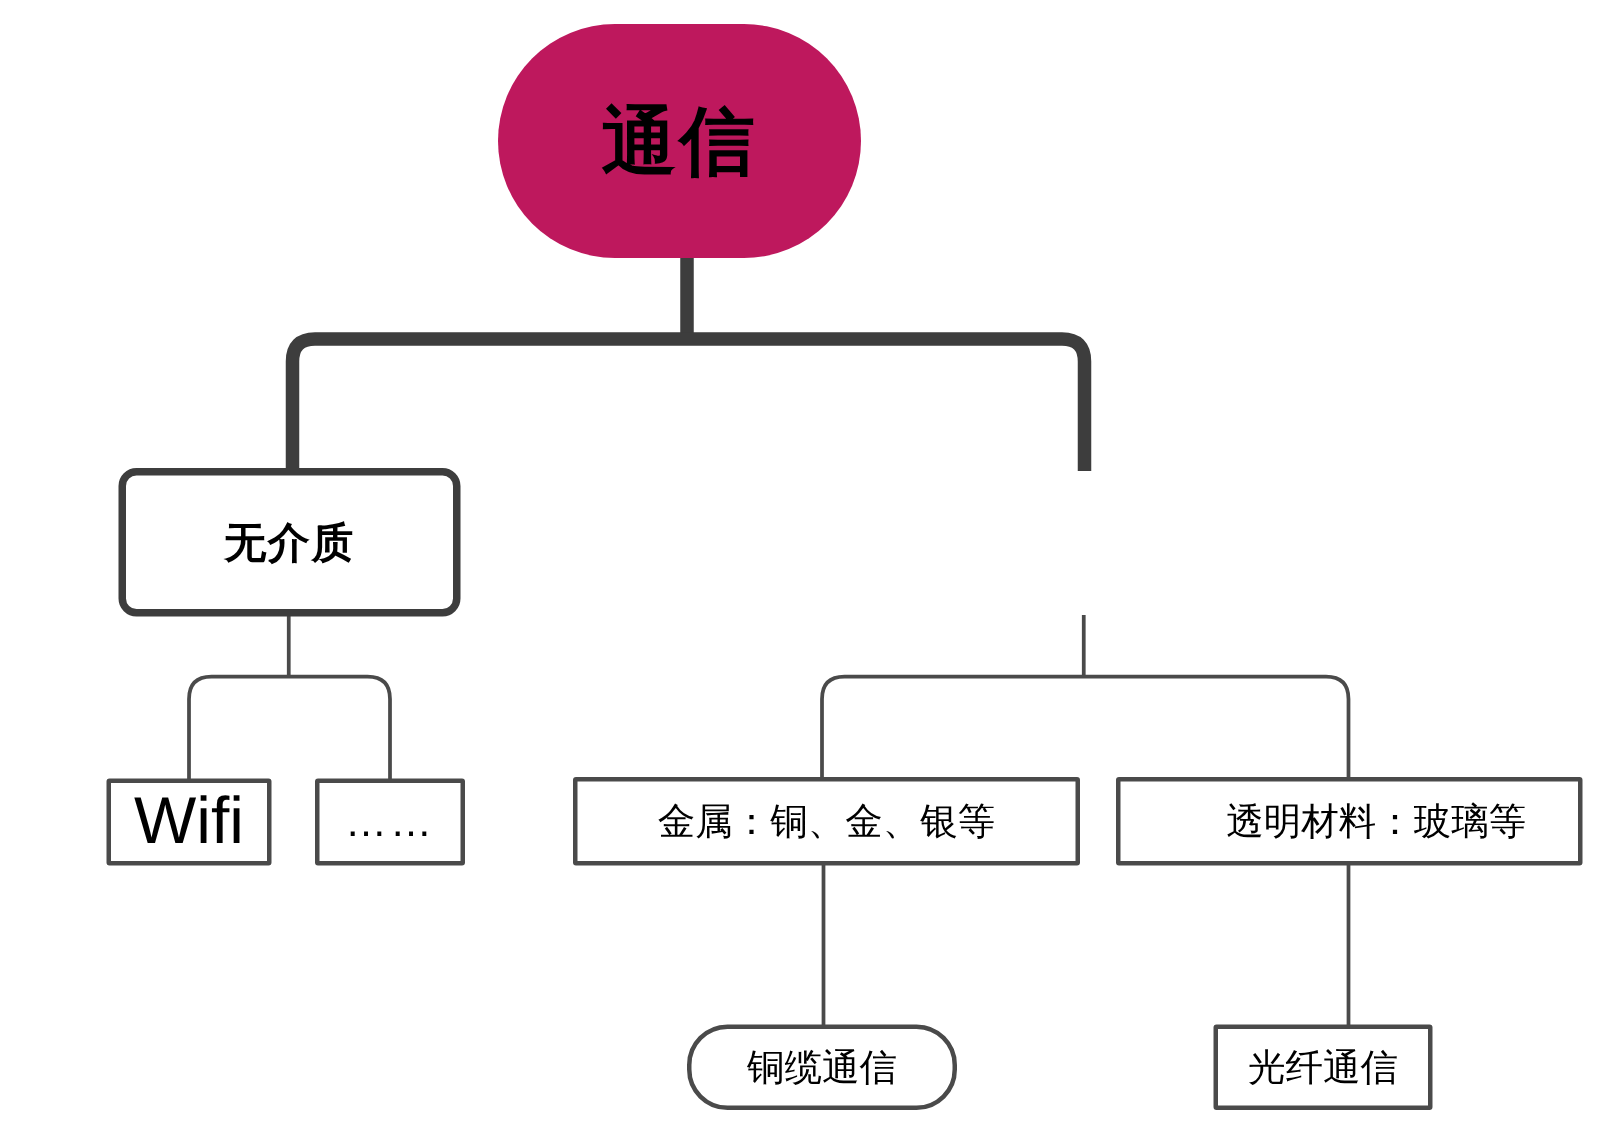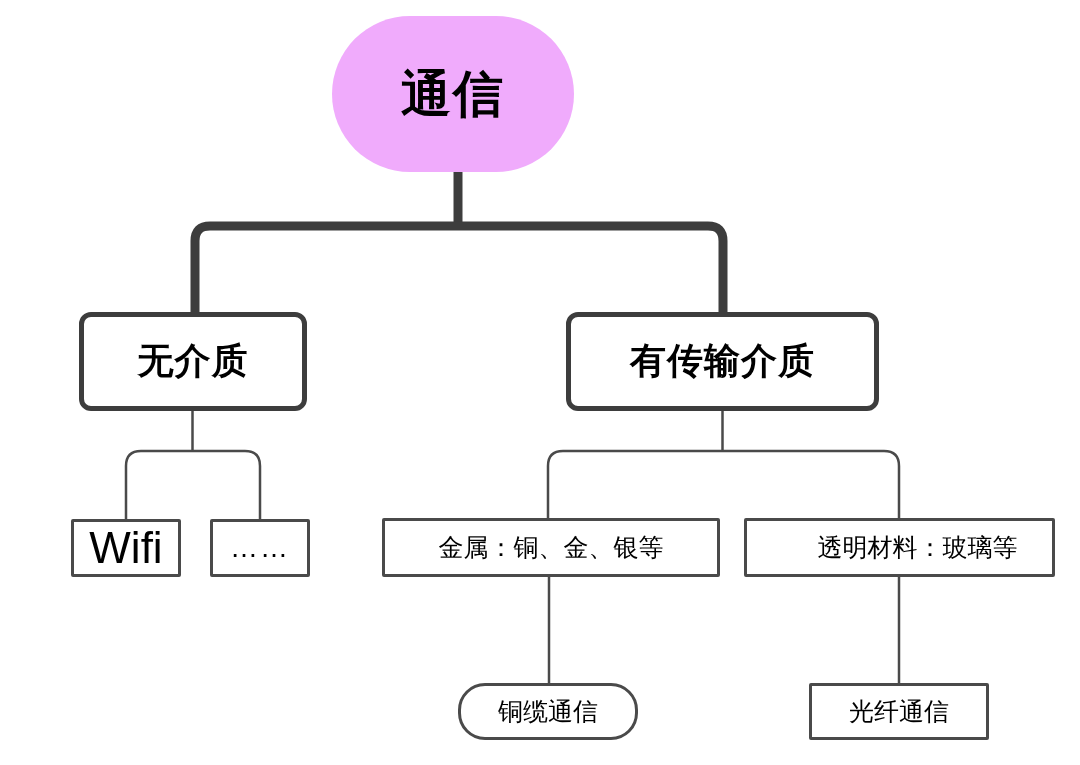--- a/index.html
+++ b/index.html
@@ -16,44 +16,44 @@
     position:absolute;
     display:flex;align-items:center;justify-content:center;
     box-sizing:border-box;
     background:#ffffff;
     text-align:center;
     white-space:nowrap;
     color:#000;
   }
   .node-root{
     left:332px;top:16px;width:242px;height:156px;
-    background:#f0abfc;
+    background:#be185d;
     border-radius:78px;
     font-size:50px;font-weight:bold;
     letter-spacing:2px;
   }
   .lvl2{
     border:5px solid #3d3d3d;
     border-radius:12px;
-    font-size:36px;font-weight:bold;
+    font-size:28px;font-weight:bold;
     letter-spacing:1px;
   }
   .node-no-medium{left:79px;top:312px;width:228px;height:99px;}
   .node-has-medium{left:566px;top:312px;width:313px;height:99px;}
   .lvl3{
     border:3px solid #4a4a4a;
     border-radius:2px;
     font-size:25px;font-weight:400;
   }
   .node-wifi{left:71px;top:519px;width:110px;height:58px;font-size:44px;}
   .node-ellipsis{left:210px;top:519px;width:100px;height:58px;font-size:28px;letter-spacing:2px;}
   .node-metal{left:382px;top:518px;width:338px;height:59px;}
   .node-transparent{left:744px;top:518px;width:311px;height:59px;padding-left:36px;}
   .node-copper{left:458px;top:683px;width:180px;height:57px;border-radius:27px;}
-  .node-fiber{left:809px;top:683px;width:180px;height:57px;}
+  .node-fiber{left:809px;top:683px;width:146px;height:57px;}
 </style>
 </head>
 <body>
 
 <div id="stage">
 
   <svg id="connectors" viewBox="0 0 1080 765" xmlns="http://www.w3.org/2000/svg">
 
     <g stroke="#3d3d3d" stroke-width="9" fill="none" stroke-linejoin="round">
       <path d="M458 168 L458 226"></path>
@@ -71,23 +71,20 @@
   </svg>
 
   <div class="node node-root">
     <span>通信</span>
   </div>
 
   <div class="node lvl2 node-no-medium">
     <span>无介质</span>
   </div>
 
-  <div class="node lvl2 node-has-medium">
-    <span>有传输介质</span>
-  </div>
 
   <div class="node lvl3 node-wifi">
     <span>Wifi</span>
   </div>
 
   <div class="node lvl3 node-ellipsis">
     <span>……</span>
   </div>
 
   <div class="node lvl3 node-metal">

